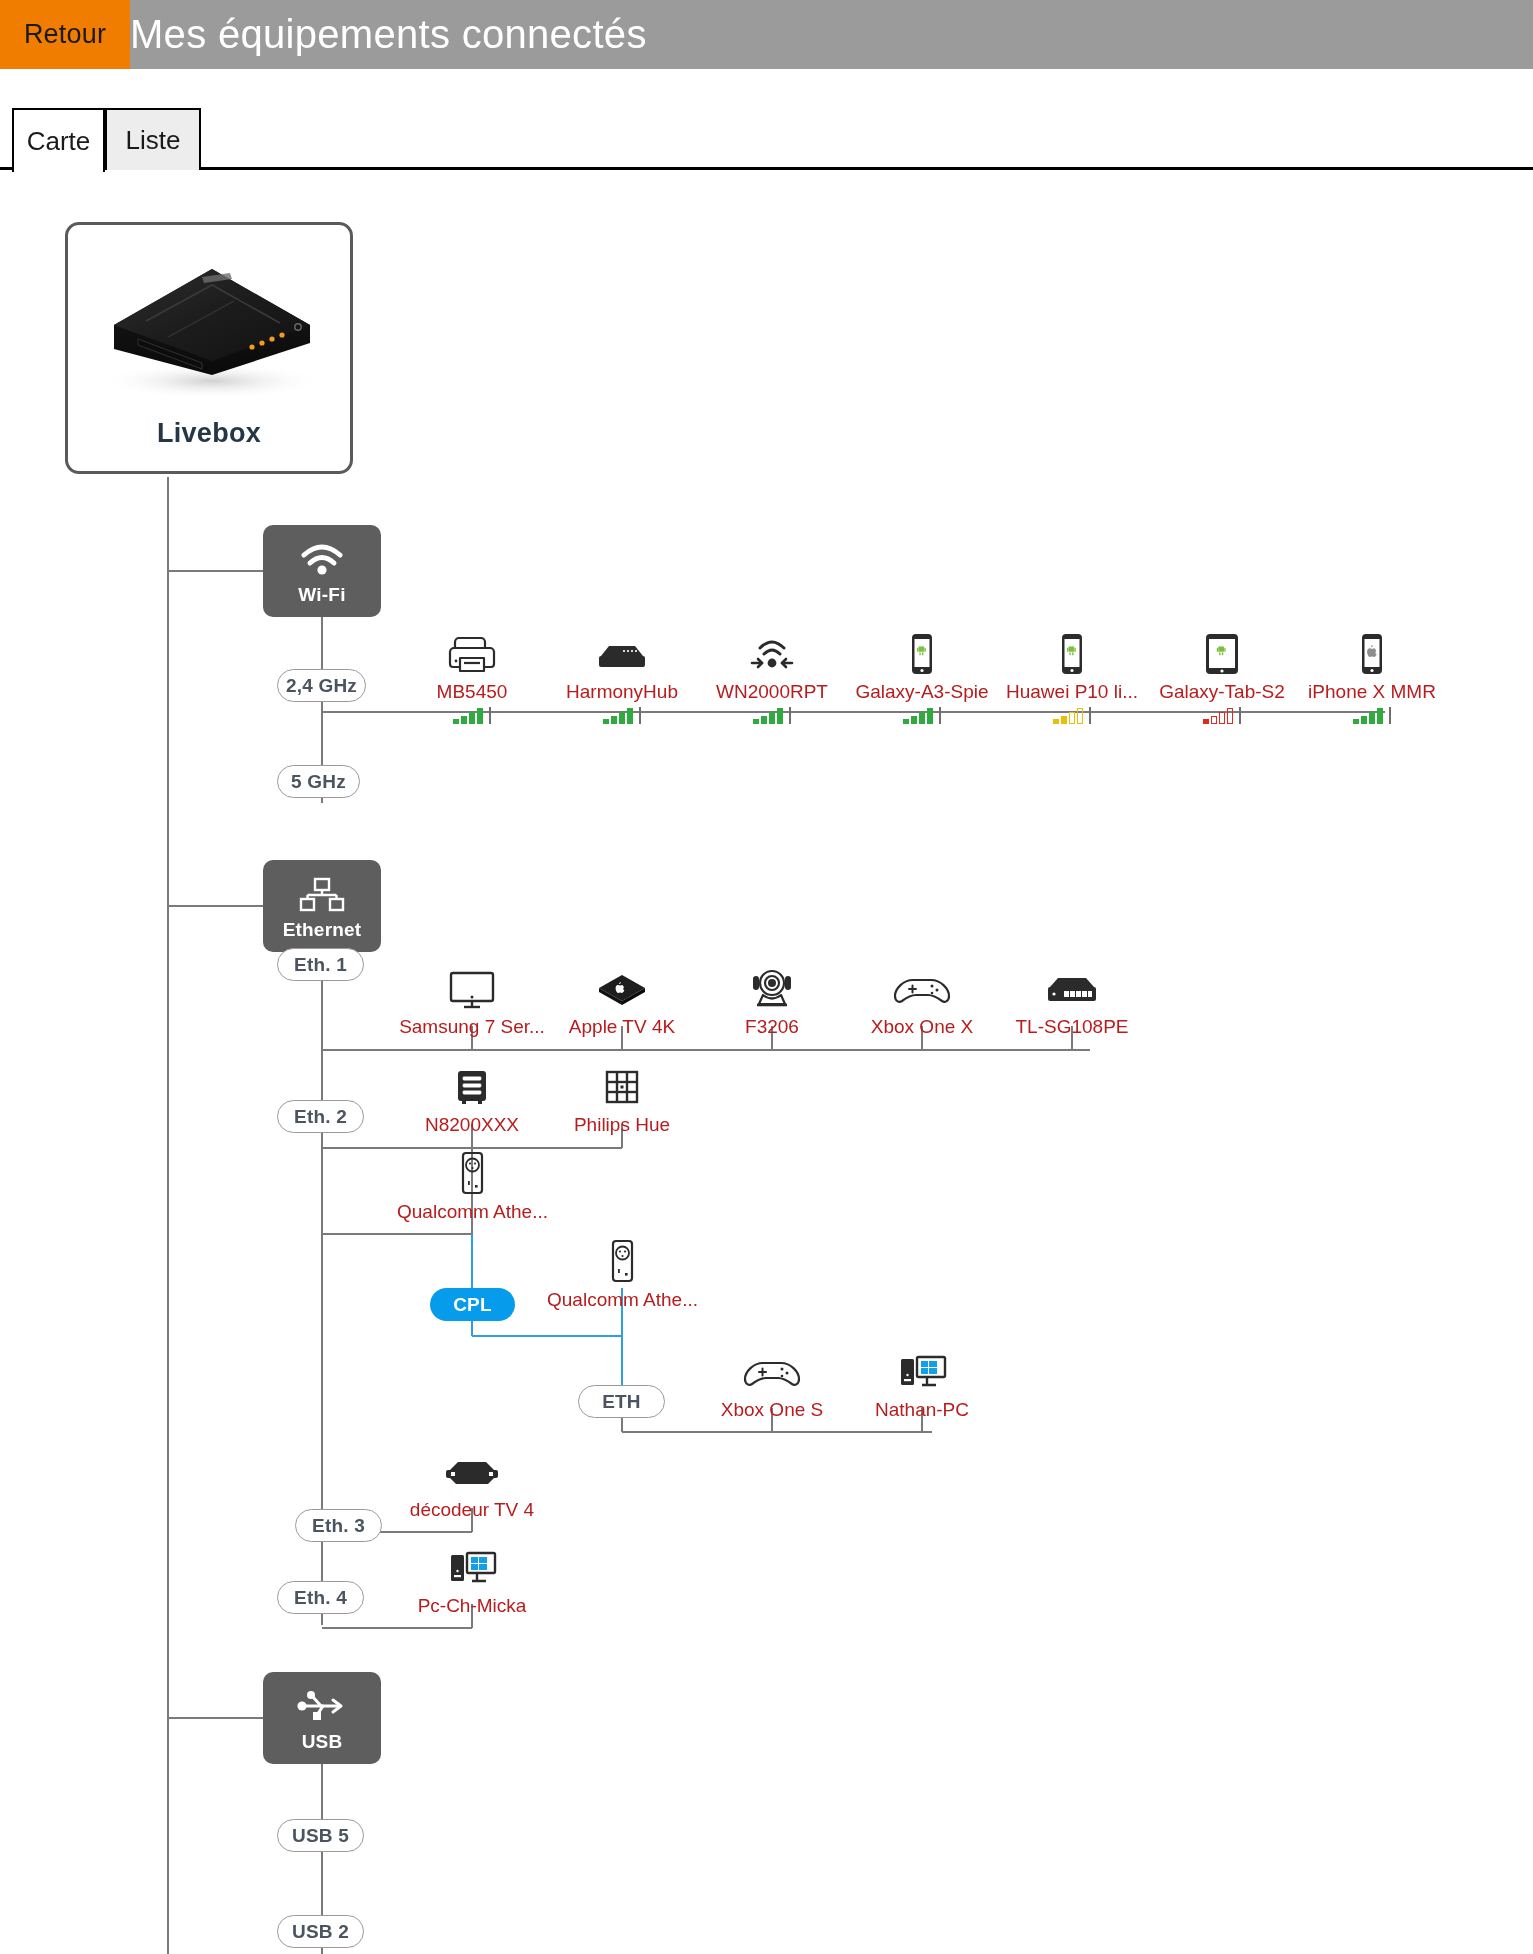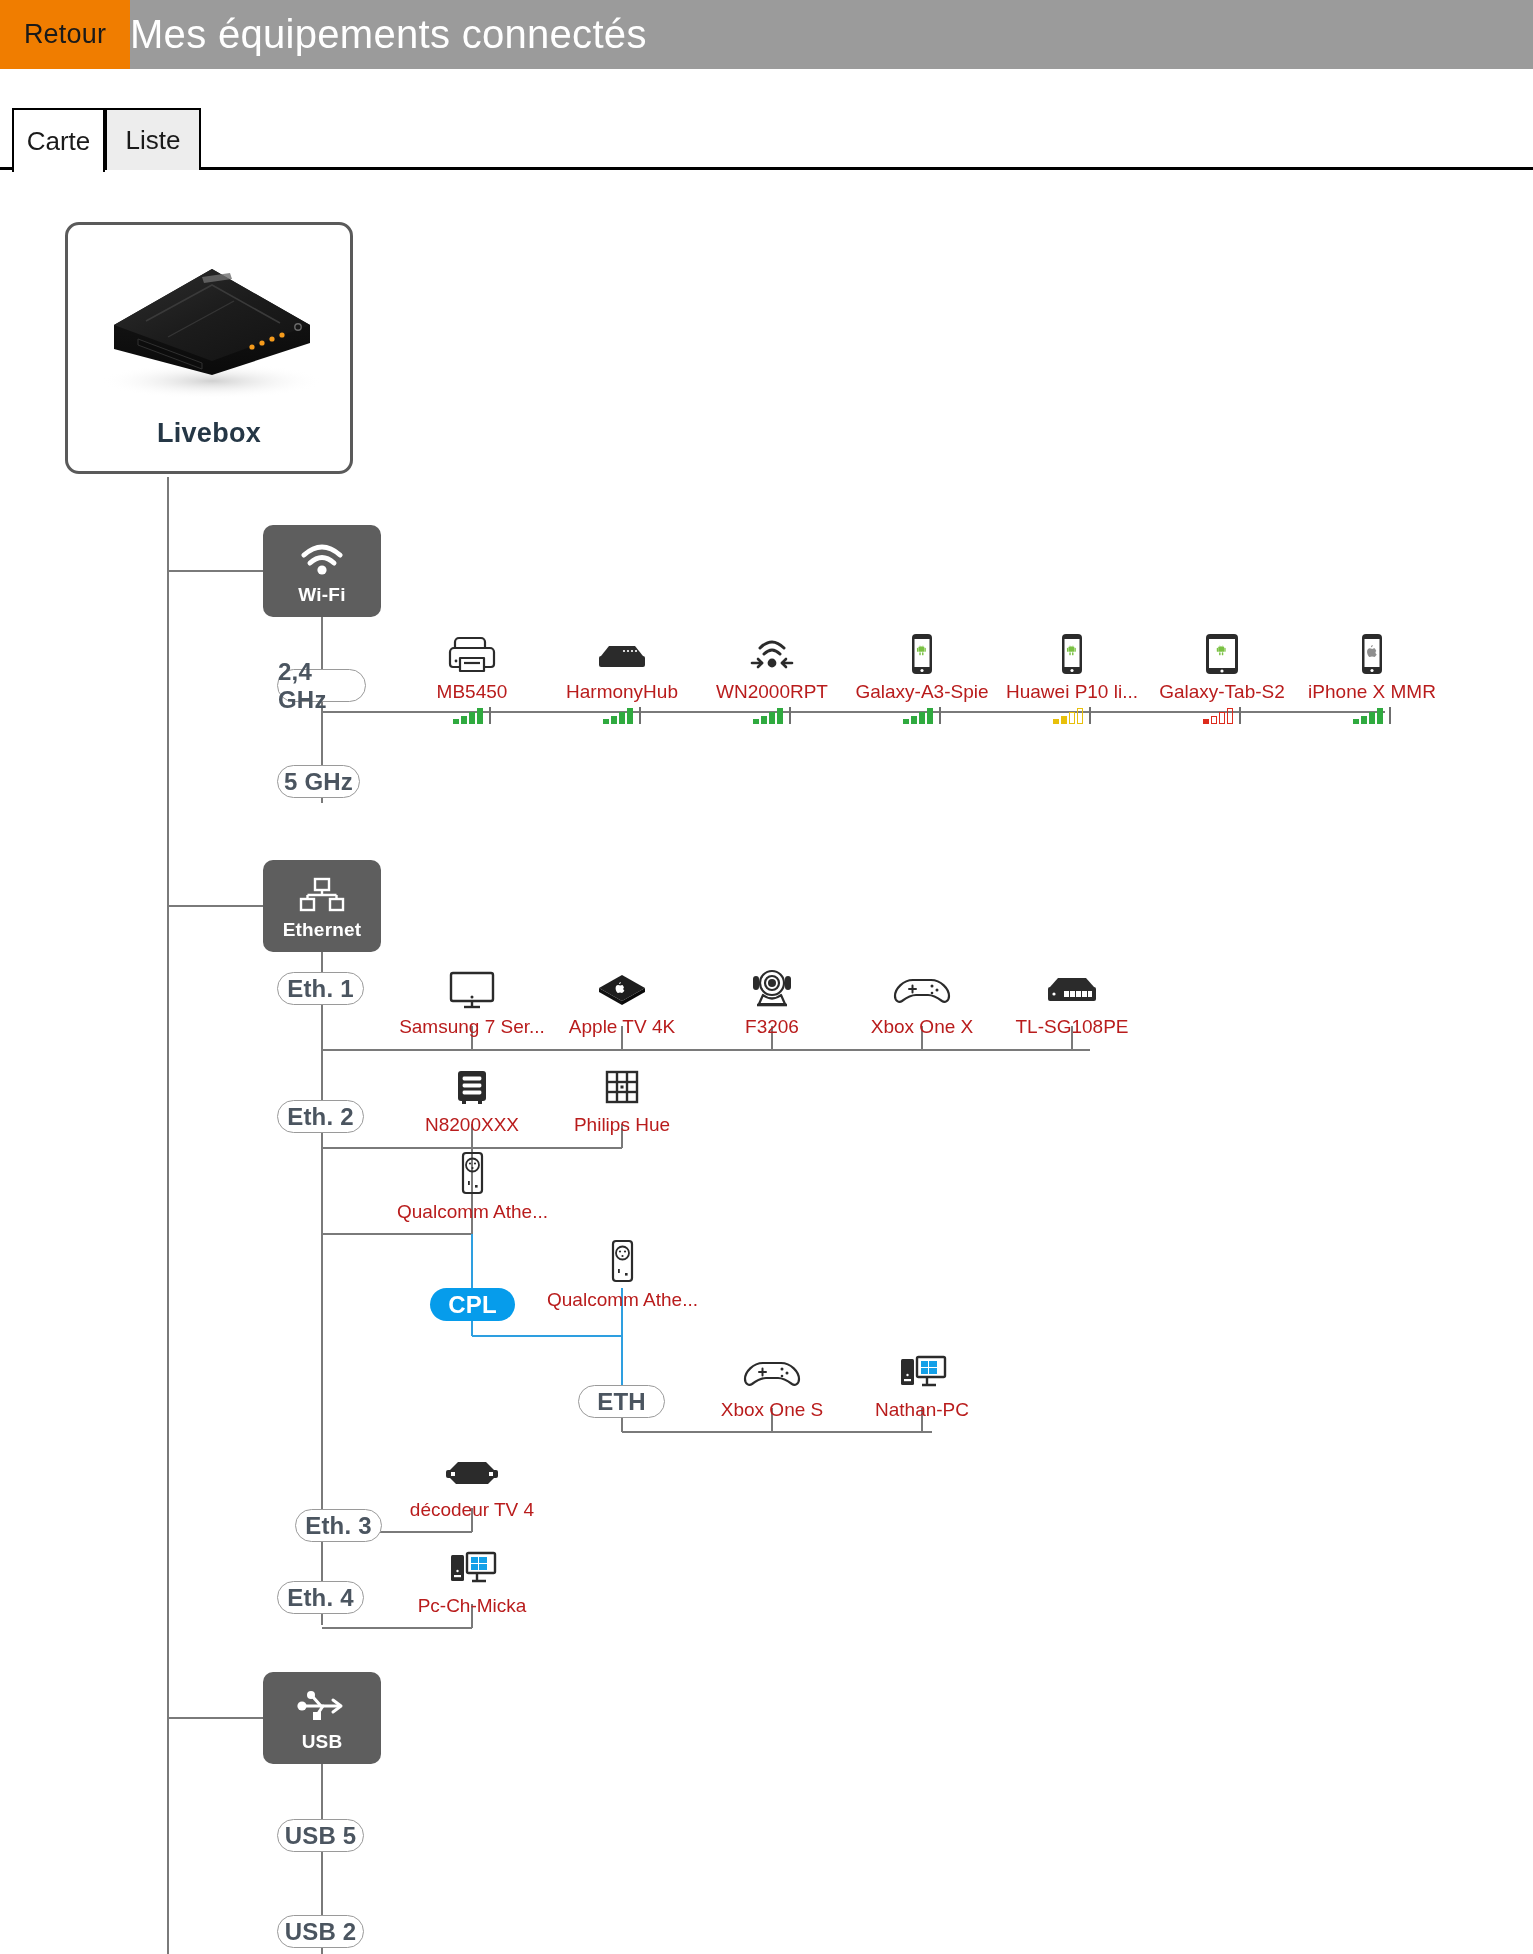--- a/index.html
+++ b/index.html
@@ -76,29 +76,29 @@
   }
   #iface-wifi { left:263px; top:525px; }
   #iface-eth  { left:263px; top:860px; }
   #iface-usb  { left:263px; top:1672px; }
 
   
   .pill {
     position:absolute; height:33px; border-radius:17px;
     background:#ffffff; border:1.5px solid #9a9a9a;
     display:flex; align-items:center; justify-content:center;
-    font-size:24px; font-weight:bold; color:#4b5560;
+    font-size:19px; font-weight:bold; color:#4b5560;
     z-index:6; letter-spacing:.2px;
   }
   .pill.cpl {
     background:#069ceb; border:none; color:#ffffff;
   }
   #pill-24   { left:277px; top:669px; width:89px; }
   #pill-5    { left:277px; top:765px; width:83px; }
-  #pill-eth1 { left:277px; top:972px; width:87px; }
+  #pill-eth1 { left:277px; top:948px; width:87px; }
   #pill-eth2 { left:277px; top:1100px; width:87px; }
   #pill-eth3 { left:295px; top:1485px; width:87px;margin-top:24px; }
   #pill-eth4 { left:277px; top:1581px; width:87px;text-align:right; }
   #pill-usb1 { left:277px; top:1819px; width:87px; }
   #pill-usb2 { left:277px; top:1915px; width:87px; }
   #pill-cpl  { left:430px; top:1288px; width:85px; }
   #pill-eths { left:578px; top:1385px; width:87px; }
 
   
   .dev {

